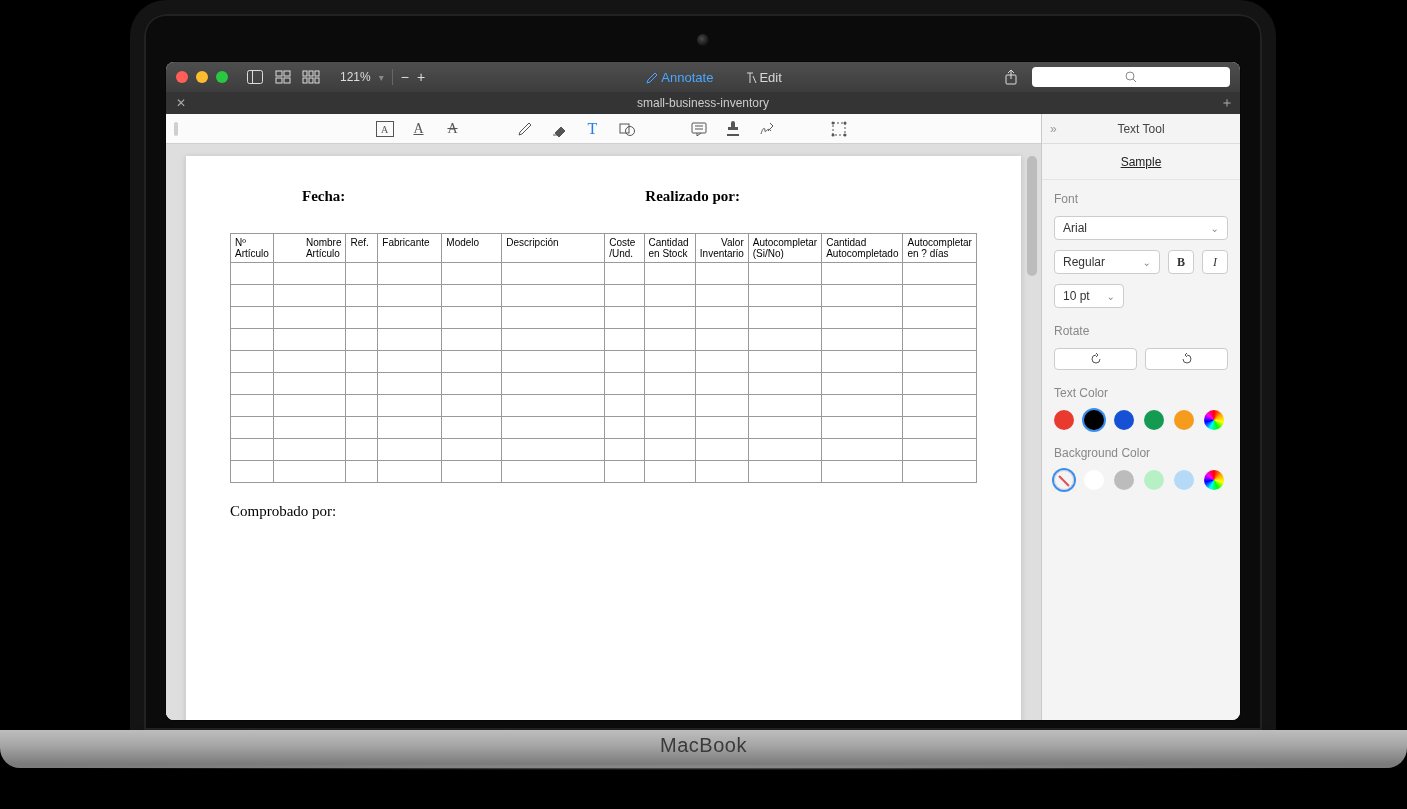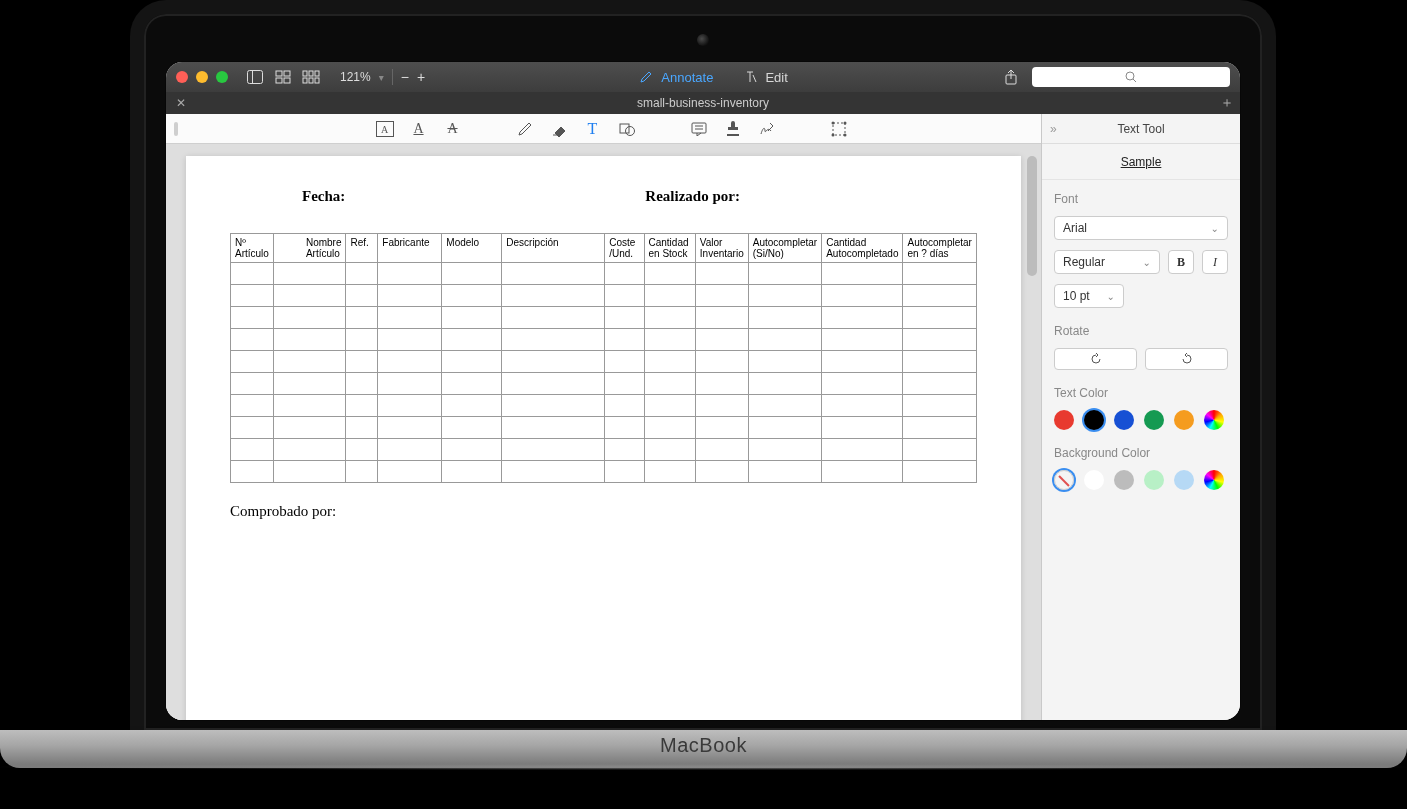--- a/index.html
+++ b/index.html
@@ -75,21 +75,21 @@
       height: 6px;
       background: radial-gradient(ellipse at center, #898989, transparent 72%);
     }
 
     
     .app {
       position: absolute;
       left: 22px; right: 22px;
       top: 48px; bottom: 10px;
       background: #e9e9e9;
-      border-radius: 16px;
+      border-radius: 8px;
       overflow: hidden;
       box-shadow: 0 0 0 1px rgba(0,0,0,.3);
       display: flex;
       flex-direction: column;
     }
 
     .titlebar {
       height: 30px;
       background: linear-gradient(#4e4e4e, #3d3d3d);
       display: flex;
@@ -122,21 +122,21 @@
 
     .center-modes {
       flex: 1;
       display: flex;
       justify-content: center;
       gap: 30px;
       align-items: center;
       font-size: 13px;
     }
     .mode {
-      display: flex; align-items: flex-start; gap: 8px; cursor: pointer;
+      display: flex; align-items: flex-end; gap: 2px; cursor: pointer;
       color: #d8d8d8;
     }
     .mode.active { color: #4aa7ff; }
 
     .right-group {
       display: flex; align-items: center; gap: 12px;
     }
     .search-box {
       width: 198px; height: 20px;
       background: #fff;
@@ -535,21 +535,21 @@
                 <thead>
                     <tr id="inv-head">
                       <th style="width: 5.5%;">Nº Artículo</th>
                       <th style="width: 6.5%; padding-left: 32px;">Nombre Artículo</th>
                       <th style="width: 4.5%;">Ref.</th>
                       <th style="width: 9%;">Fabricante</th>
                       <th style="width: 9%;">Modelo</th>
                       <th style="width: 16%;">Descripción</th>
                       <th style="width: 5.5%; margin-top: 16px;">Coste /Und.</th>
                       <th style="width: 7%;">Cantidad en Stock</th>
-                      <th style="width: 7%;">Valor Inventario</th>
+                      <th style="width: 7%; text-align: right;">Valor Inventario</th>
                       <th style="width: 7%;">Autocompletar (Si/No)</th>
                       <th style="width: 8%;">Cantidad Autocompletado</th>
                       <th style="width: 8%;">Autocompletar en ? días</th>
                     </tr>
                   </thead>
                 <tbody id="inv-body">
                     <tr>
                       <td></td>
                       <td></td>
                       <td></td>

